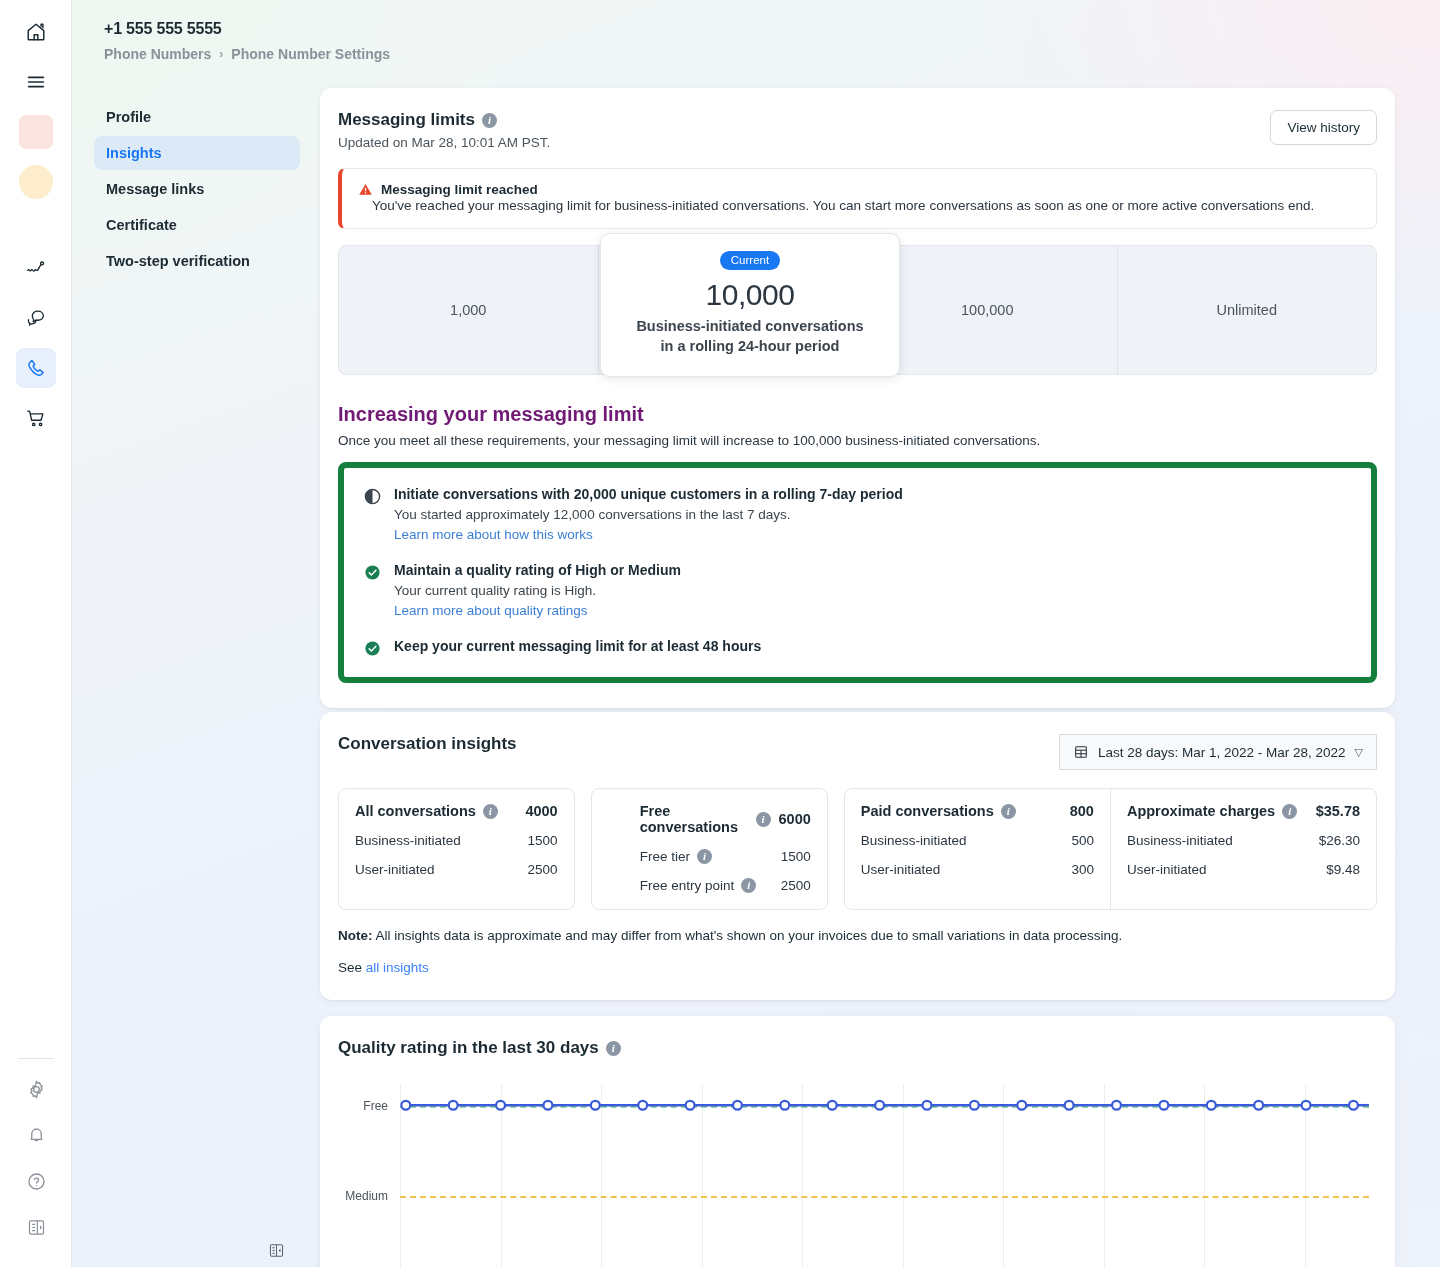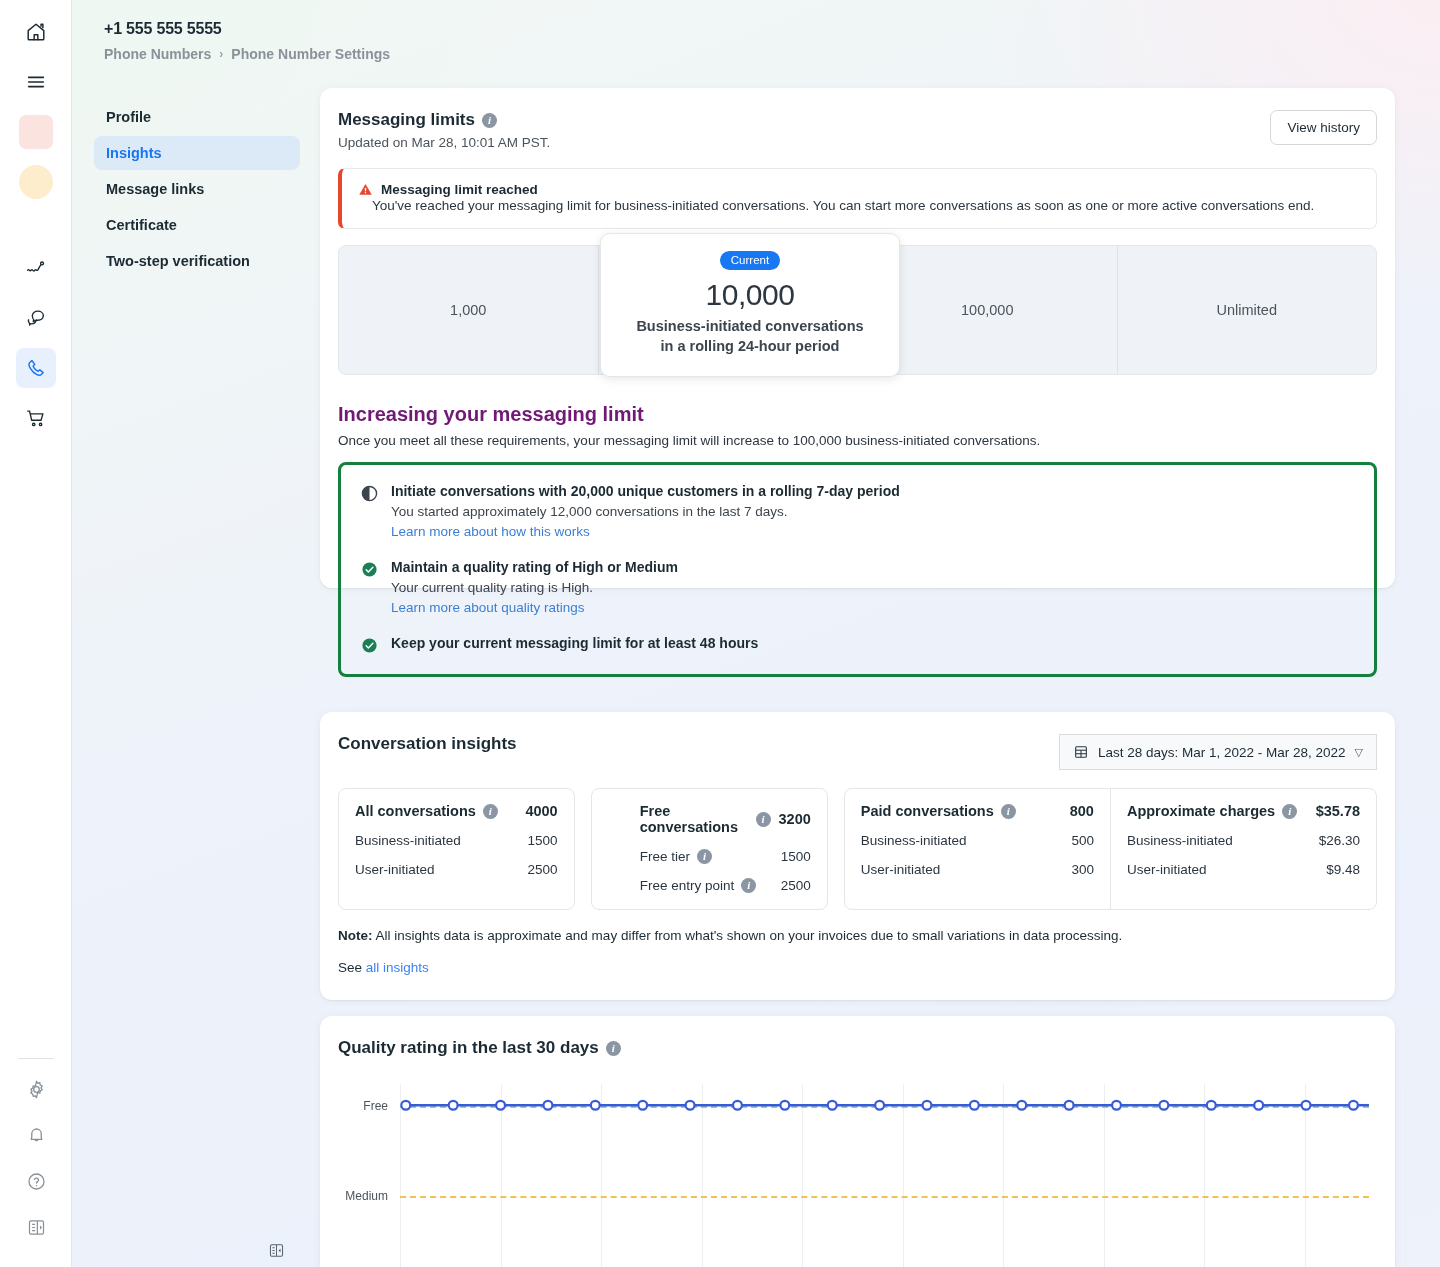--- a/index.html
+++ b/index.html
@@ -57,21 +57,21 @@
   }
   .nav-item.active { background: #dce9f7; color: #1877f2; }
   #panel-collapse { position: absolute; left: 268px; top: 1242px; cursor: pointer; }
 
   
   .card {
     position: absolute; left: 320px; width: 1075px;
     background: #fff; border-radius: 12px;
     box-shadow: 0 1px 2px rgba(0,0,0,.06), 0 1px 10px rgba(0,0,0,.045);
   }
-  #card-messaging-limits { top: 88px; height: 500px; padding: 22px 18px 20px; }
+  #card-messaging-limits { top: 88px; height: 620px; padding: 22px 18px 20px; }
   #card-conversation-insights { top: 712px; height: 288px; padding: 22px 18px 18px; }
   #card-quality-rating { top: 1016px; height: 300px; padding: 22px 18px 18px; }
 
   .card-head { display: flex; align-items: flex-start; justify-content: space-between; }
   .card-title { font-size: 17px; font-weight: bold; color: #1c2b33; display: flex; align-items: center; gap: 7px; }
   .card-sub { margin-top: 5px; font-size: 13.5px; color: #4b545c; }
   .btn-outline {
     border: 1px solid #d3d7dc; background: #fff; border-radius: 7px;
     padding: 9px 16px; font-size: 13.5px; color: #1c2b33; cursor: pointer;
     font-family: inherit;
@@ -110,21 +110,21 @@
   #current-badge {
     display: inline-block; background: #1877f2; color: #fff;
     font-size: 11.5px; border-radius: 11px; padding: 3px 11px 4px;
   }
   #current-value { margin-top: 8px; font-size: 30px; color: #2b3640; letter-spacing: -0.5px; }
   #current-desc { margin-top: 5px; font-size: 14.5px; font-weight: bold; color: #3c454d; line-height: 1.35; }
 
   
   #increase-title { margin-top: 28px; font-size: 20px; font-weight: bold; color: #701a75; }
   #increase-sub { margin-top: 7px; font-size: 13.5px; color: #2b3640; }
-  #req-box { margin-top: 14px; border: 3px solid #15803d; border-radius: 8px; padding: 18px 20px 16px; }
+  #req-box { margin-top: 14px; border: 6px solid #15803d; border-radius: 8px; padding: 18px 20px 16px; }
   .req { display: flex; gap: 13px; margin-bottom: 20px; }
   .req:last-child { margin-bottom: 0; }
   .req-icon { flex: none; margin-top: 2px; }
   .req-title { font-size: 14px; font-weight: bold; color: #1c2b33; }
   .req-desc { margin-top: 5px; font-size: 13.5px; color: #3c454d; }
   .req-link { margin-top: 5px; font-size: 13.5px; color: #3b7fd4; cursor: pointer; }
 
   
   #date-picker {
     display: flex; align-items: center; gap: 9px;
@@ -382,21 +382,21 @@
         <span>2500</span>
       </div>
     </div>
 
     <div class="stat-box w2">
       <div class="stat-head">
         <div class="stat-head-left">
           <span>Free conversations</span>
           <span class="info-i">i</span>
         </div>
-        <span class="stat-head-val">3200</span>
+        <span class="stat-head-val">6000</span>
       </div>
       <div class="stat-line">
         <span class="stat-line-left">
           <span>Free tier</span>
           <span class="info-i">i</span>
         </span>
         <span>1500</span>
       </div>
       <div class="stat-line">
         <span class="stat-line-left">

